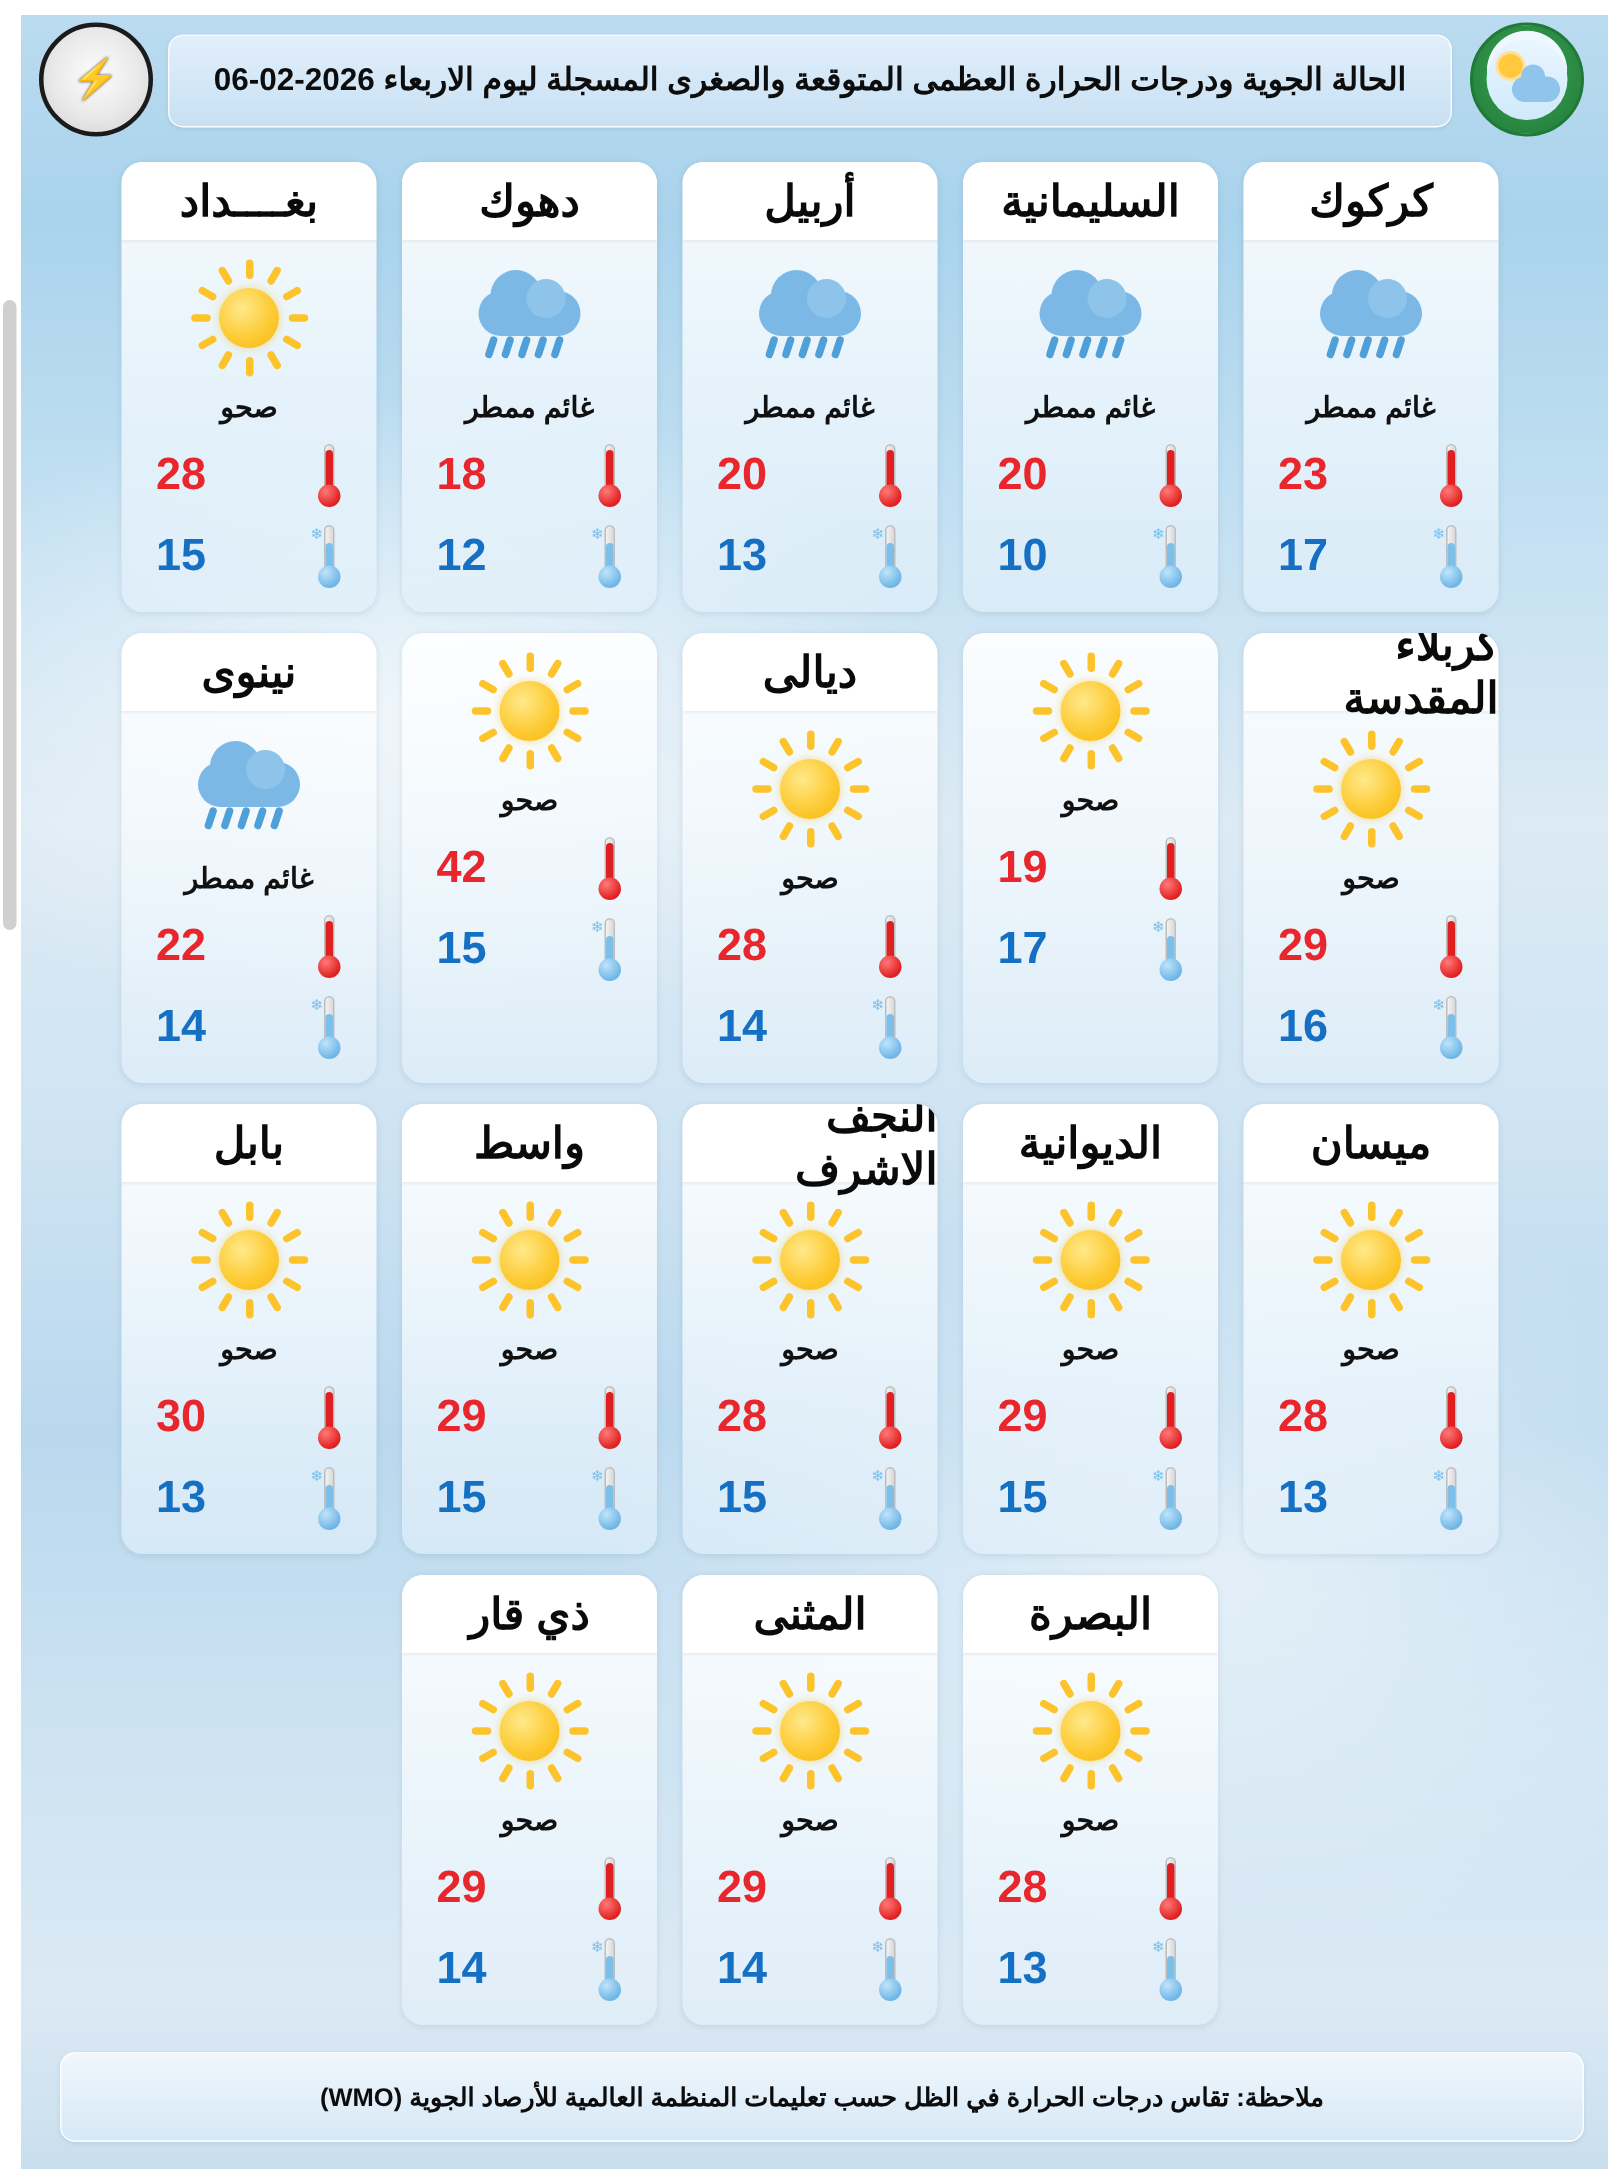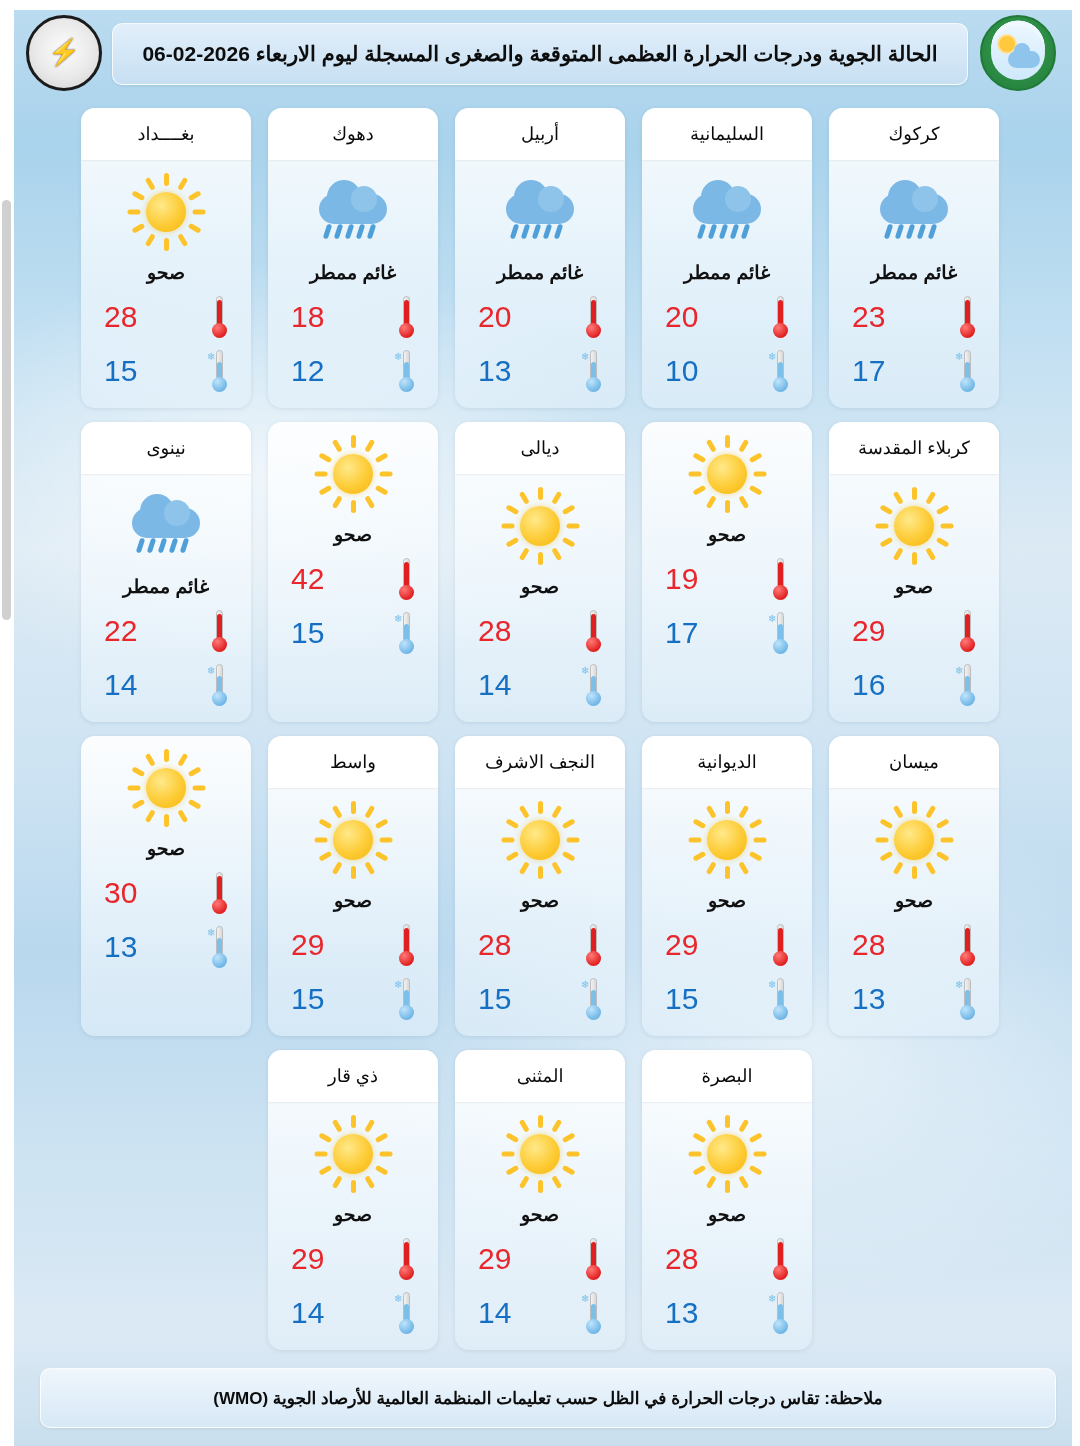--- a/index.html
+++ b/index.html
@@ -225,22 +225,22 @@
     overflow: hidden;
   }
   .card-title {
     width: 100%;
     height: 52px;
     background: #ffffff;
     border-radius: 12px 12px 0 0;
     display: flex;
     align-items: center;
     justify-content: center;
-    font-size: 18px;
-    font-weight: normal;
+    font-size: 29px;
+    font-weight: bold;
     color: #0a0a0a;
     box-shadow: 0 1px 2px rgba(0,0,0,0.06);
     box-sizing: border-box;
   }
   .icon-wrap {
     height: 92px;
     display: flex;
     align-items: center;
     justify-content: center;
     margin-top: 6px;
@@ -263,21 +263,21 @@
   }
   .temp-row {
     width: 124px;
     display: flex;
     flex-direction: row;
     align-items: center;
     justify-content: space-between;
   }
   .temp-val {
     font-size: 30px;
-    font-weight: normal;
+    font-weight: bold;
     line-height: 1;
   }
   .temp-max .temp-val { color: #e8262b; }
   .temp-min .temp-val { color: #1570c4; }
 
   
   .thermo {
     position: relative;
     width: 18px;
     height: 46px;
@@ -994,20 +994,21 @@
                 <div class="stem"></div>
                 <div class="fill"></div>
                 <div class="bulb"></div>
                 <div class="flake">❄</div>
               </div>
               <div class="temp-val">15</div>
             </div>
           </div>
         </div>
         <div class="card">
+          <div class="card-title">بابل</div>
           <div class="icon-wrap">
             <div class="sun">
               <div class="core"></div>
               <div class="ray" style="transform: rotate(0deg);"></div>
               <div class="ray" style="transform: rotate(30deg);"></div>
               <div class="ray" style="transform: rotate(60deg);"></div>
               <div class="ray" style="transform: rotate(90deg);"></div>
               <div class="ray" style="transform: rotate(120deg);"></div>
               <div class="ray" style="transform: rotate(150deg);"></div>
               <div class="ray" style="transform: rotate(180deg);"></div>

